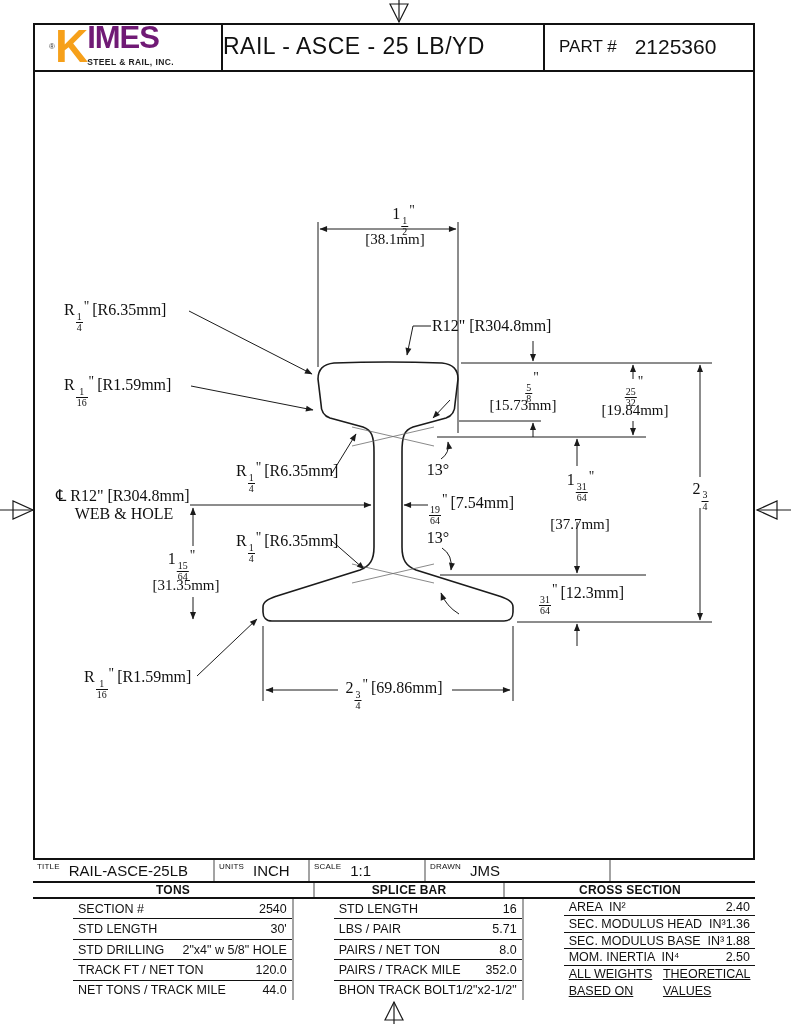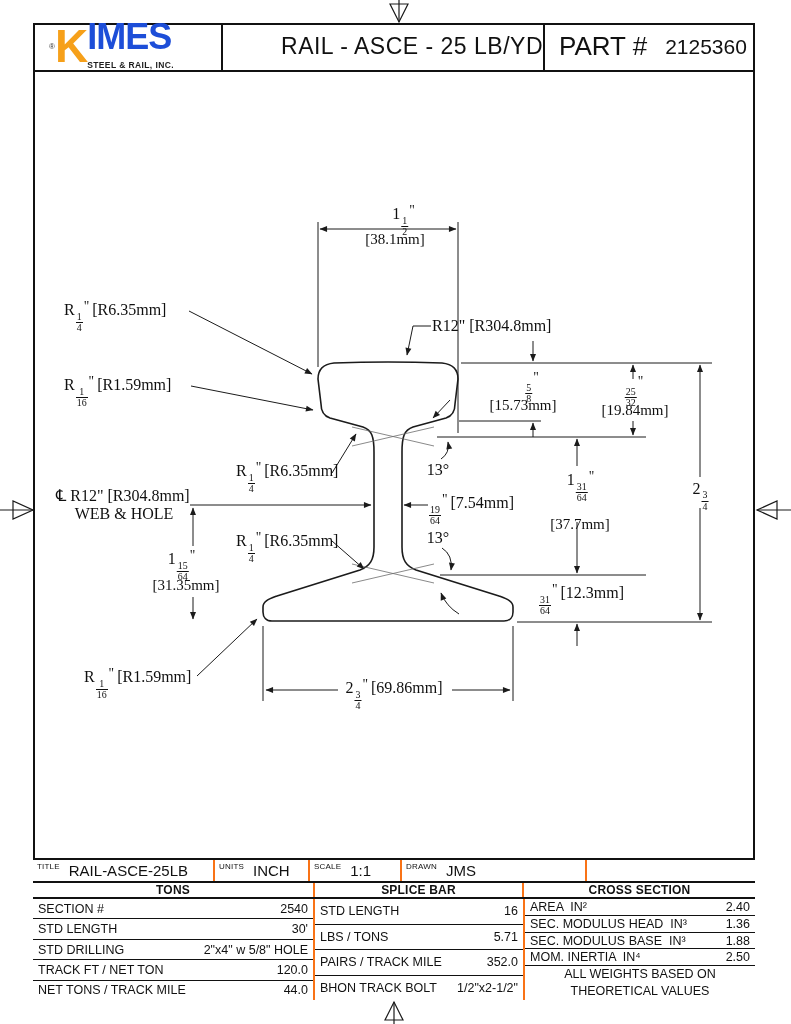--- a/index.html
+++ b/index.html
@@ -9,29 +9,29 @@
   .profile{fill:#fff;stroke:#1b1b1b;stroke-width:1.6;}
   .dl{stroke:#1b1b1b;stroke-width:1;fill:none;}
   .xm{stroke:#6b6b6b;stroke-width:0.8;fill:none;}
   .cm{stroke:#1b1b1b;stroke-width:1.2;fill:none;}
 
   
   #border{position:absolute;left:33px;top:23px;width:722px;height:977px;border:2px solid #111;box-sizing:border-box;}
   #header{position:absolute;left:33px;top:23px;width:722px;height:49px;display:flex;box-sizing:border-box;border-bottom:2px solid #111;}
   .hcell{box-sizing:border-box;display:flex;align-items:center;}
   #logo-cell{width:190px;border-right:2px solid #111;padding-left:16px;}
-  #title-cell{width:322px;border-right:2px solid #111;justify-content:flex-end;}
+  #title-cell{width:322px;border-right:2px solid #111;justify-content:flex-start;}
   #part-cell{flex:1;padding-left:14px;}
   .logo-k{font-size:46px;font-weight:800;line-height:0.85;letter-spacing:-2px;}
   .logo-wrap{display:inline-block;margin-left:1px;}
-  .logo-imes{font-size:36px;font-weight:600;letter-spacing:-1px;line-height:0.9;color:#1d4ed8;display:block;}
+  .logo-imes{font-size:31px;font-weight:600;letter-spacing:-1px;line-height:0.9;color:#701a75;display:block;}
   .logo-sub{font-size:8.5px;font-weight:600;letter-spacing:0.4px;color:#1d1d1d;}
   .logo-reg{font-size:8px;vertical-align:22px;color:#333;}
   #doc-title{font-size:23px;letter-spacing:0.5px;}
-  #part-cell .pl{font-size:26px;}
+  #part-cell .pl{font-size:17px;}
   #part-cell .pn{font-size:21px;margin-left:18px;}
 
   
   .dt{position:absolute;font-family:"Liberation Serif","DejaVu Serif","DejaVu Sans",serif;
       font-size:16px;line-height:1.1;white-space:nowrap;color:#101010;}
   .sm{font-size:15px;}
   .ctr{transform:translateX(-50%);}
   .fr{display:inline-flex;flex-direction:column;text-align:center;font-size:0.62em;line-height:1.05;
       vertical-align:-0.45em;margin:0 1px;font-style:normal;}
   .fr b{font-weight:normal;border-bottom:1px solid #101010;padding:0 1px;}
@@ -42,29 +42,29 @@
   #tblock{position:absolute;left:33px;top:858px;width:722px;height:142px;box-sizing:border-box;
           border-top:2px solid #111;background:#fff;}
   #trow{display:flex;height:23px;box-sizing:border-box;border-bottom:2px solid #111;}
   .tcell{box-sizing:border-box;display:flex;align-items:center;padding:0 4px;overflow:hidden;}
   .tcell .tl{font-size:8px;align-self:flex-start;padding-top:2px;letter-spacing:0.2px;}
   .tcell .tv{font-size:15px;margin-left:9px;white-space:nowrap;}
   #srow{display:flex;height:16px;box-sizing:border-box;border-bottom:2px solid #111;}
   .scell{box-sizing:border-box;display:flex;align-items:center;justify-content:center;
          font-weight:bold;font-size:12px;letter-spacing:0.2px;}
   #grid{display:flex;height:101px;}
-  .gcol{box-sizing:border-box;display:flex;flex-direction:column;}
+  .gcol{box-sizing:border-box;display:flex;flex-direction:column;margin-left:40px;}
   .srow{flex:1;display:flex;align-items:center;justify-content:space-between;
         box-sizing:border-box;border-bottom:1.5px solid #111;padding:0 5px;font-size:12.5px;}
   .srow:last-child{border-bottom:none;}
   .srow .lbl{white-space:pre;}
   .srow .val{white-space:pre;}
-  .note{flex:2;display:flex;flex-direction:column;align-items:center;justify-content:center;
-        font-size:12.5px;line-height:1.35;border-bottom:none;}
-  .bR2{border-right:2px solid #f97316;}
+  .note{flex:2;display:flex;align-items:flex-end;justify-content:center;
+        font-size:12.5px;line-height:1.35;border-bottom:none;text-decoration:underline;}
+  .bR2{border-right:2px solid #a3a3a3;}
 </style>
 </head>
 <body>
 
 <div id="page">
 
   <svg width="791" height="1024" viewBox="0 0 791 1024">
     <defs>
       <marker id="ah" viewBox="0 0 10 10" refX="9.4" refY="5" markerWidth="11" markerHeight="7.5" orient="auto" markerUnits="userSpaceOnUse">
         <path d="M0,1 L10,5 L0,9 Z" fill="#1b1b1b"></path>
@@ -262,33 +262,33 @@
   <div id="tblock">
     <div id="trow">
       <div class="tcell bR2" style="width:182px">
         <span class="tl">TITLE</span>
         <span class="tv">RAIL-ASCE-25LB</span>
       </div>
       <div class="tcell bR2" style="width:95px">
         <span class="tl">UNITS</span>
         <span class="tv">INCH</span>
       </div>
-      <div class="tcell bR2" style="width:92px">
+      <div class="tcell bR2" style="width:116px">
         <span class="tl">SCALE</span>
         <span class="tv">1:1</span>
       </div>
       <div class="tcell bR2" style="width:185px">
         <span class="tl">DRAWN</span>
         <span class="tv">JMS</span>
       </div>
     </div>
 
     <div id="srow">
       <div class="scell bR2" style="width:282px">TONS</div>
-      <div class="scell bR2" style="width:209px">SPLICE BAR</div>
+      <div class="scell bR2" style="width:190px">SPLICE BAR</div>
       <div class="scell" style="flex:1">CROSS SECTION</div>
     </div>
 
     <div id="grid">
       <div class="gcol bR2" style="width:282px">
         <div class="srow">
             <span class="lbl">SECTION #</span>
             <span class="val">2540</span>
           </div>
         <div class="srow">
@@ -307,22 +307,26 @@
             <span class="lbl">NET TONS / TRACK MILE</span>
             <span class="val">44.0</span>
           </div>
       </div>
       <div class="gcol bR2" style="width:210px">
         <div class="srow">
             <span class="lbl">STD LENGTH</span>
             <span class="val">16</span>
           </div>
         <div class="srow">
-            <span class="lbl">LBS / TONS</span>
+            <span class="lbl">LBS / PAIR</span>
             <span class="val">5.71</span>
+          </div>
+        <div class="srow">
+            <span class="lbl">PAIRS / NET TON</span>
+            <span class="val">8.0</span>
           </div>
         <div class="srow">
             <span class="lbl">PAIRS / TRACK MILE</span>
             <span class="val">352.0</span>
           </div>
         <div class="srow">
             <span class="lbl">BHON TRACK BOLT</span>
             <span class="val">1/2"x2-1/2"</span>
           </div>
       </div>

